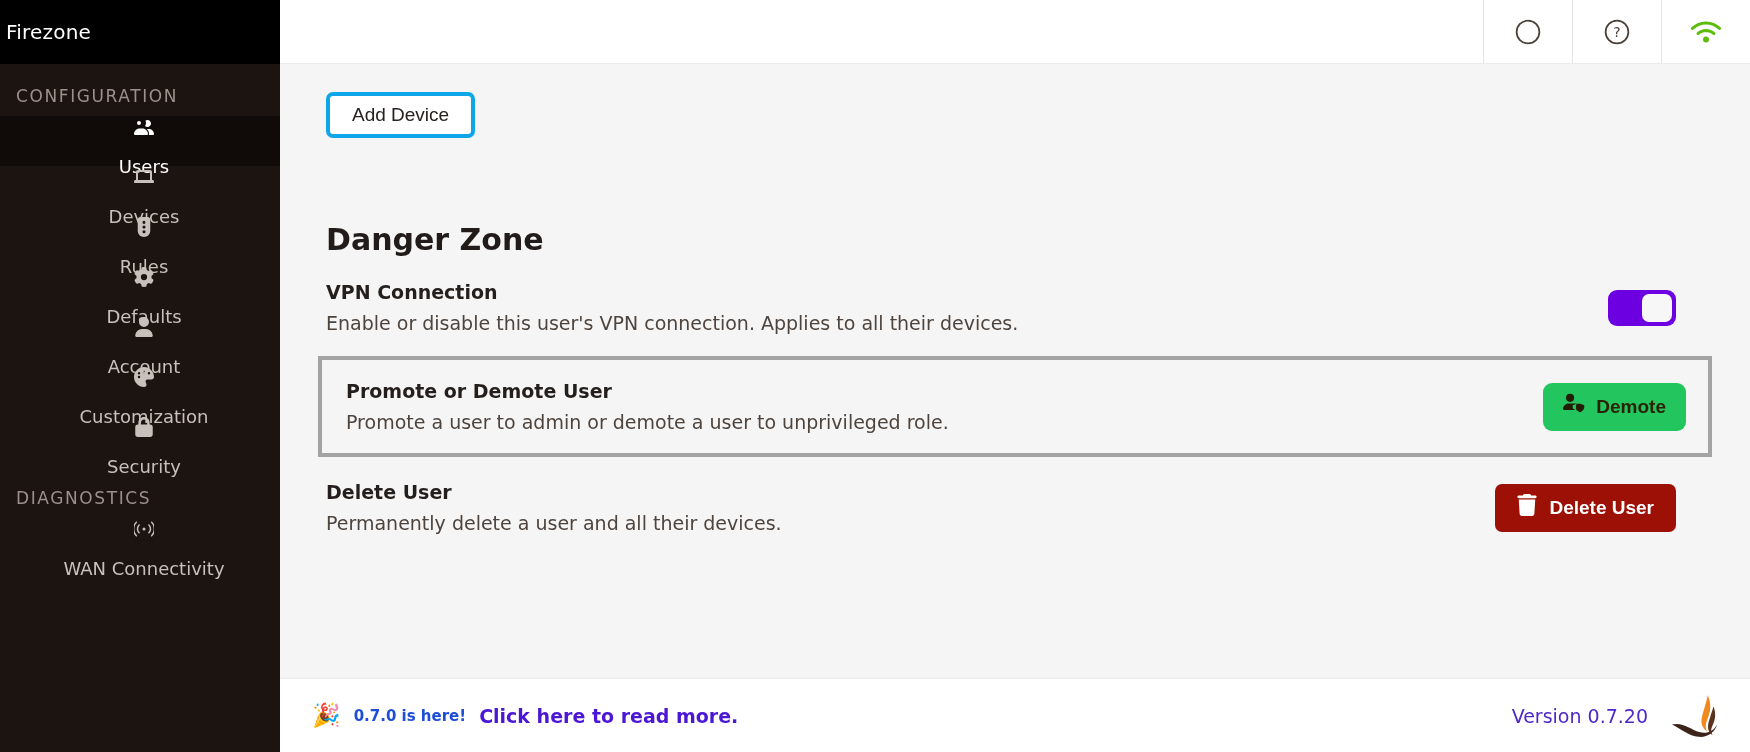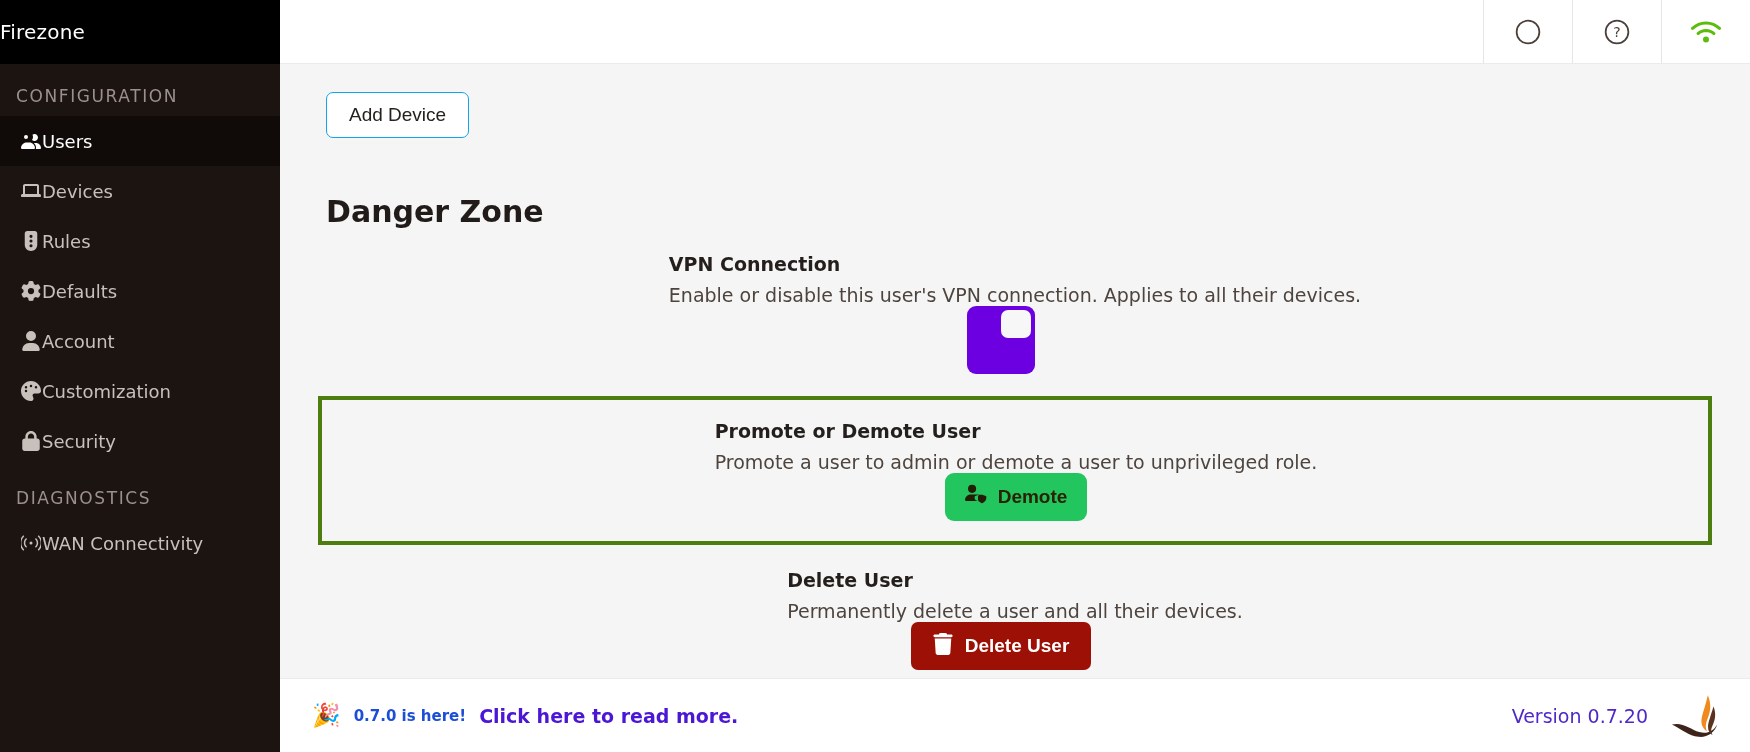--- a/index.html
+++ b/index.html
@@ -15,39 +15,41 @@
   #sidebar {
     width: 280px; height: 752px;
     background: #1c1411;
     flex: 0 0 280px;
     display: flex; flex-direction: column;
   }
   #brand {
     height: 64px;
     background: #000000;
     display: flex; align-items: center;
-    padding-left: 0;
+    padding-left: 6px;
     color: #ffffff;
     font-size: 20px;
     letter-spacing: .2px;
   }
   .nav-section-title {
     color: #9b908b;
     font-size: 17px;
     letter-spacing: 1.6px;
     padding: 22px 3px 10px 16px;
     text-transform: uppercase;
   }
   .nav-item {
     display: flex; align-items: center;
     height: 50px;
-    padding-left: 20px;
+    padding-left: 8px;
     color: #c8c0bb;
     font-size: 18px;
-    cursor: pointer;
+    gap: 18px;
+    cursor: pointer;
+    flex-direction: column;
   }
   .nav-item.active {
     background: #100b09;
     color: #ffffff;
   }
   .nav-item .nav-ico {
     width: 22px; height: 22px;
     display: flex; align-items: center; justify-content: center;
     flex: 0 0 22px;
   }
@@ -86,49 +88,48 @@
     padding: 0 0 0 0;
     position: relative;
     overflow: hidden;
   }
   #content-inner { padding: 28px 46px 0 46px; height: 100%; }
 
   .btn-outline {
     display: inline-flex; align-items: center; justify-content: center;
     height: 46px; padding: 0 22px;
     background: #ffffff;
-    border: 1px solid #0ea5e9;
+    border: 4px solid #0ea5e9;
     border-radius: 7px;
     color: #26211e;
     font-size: 19px;
     cursor: pointer;
   }
 
   .section-title {
     font-size: 30px;
     color: #211c19;
     font-weight: 700;
-    margin-top: 56px;
+    margin-top: 84px;
   }
 
   .row {
     display: flex; align-items: center; justify-content: space-between;
     padding: 24px 0 22px 0;
-    flex-direction: column;
   }
   .row-text { min-width: 0; }
   .row-title {
     font-size: 19px; font-weight: 700; color: #241f1c;
     margin-bottom: 9px;
   }
   .row-desc { font-size: 19px; color: #4e443e; }
 
   
   .row.highlight {
-    border: 4px solid #4d7c0f;
+    border: 4px solid #a3a3a3;
     margin: 0 -8px;
     padding: 20px 22px 20px 24px;
   }
 
   
   .toggle {
     width: 68px; height: 36px;
     background: #6c00e0;
     border-radius: 9px;
     position: relative;

